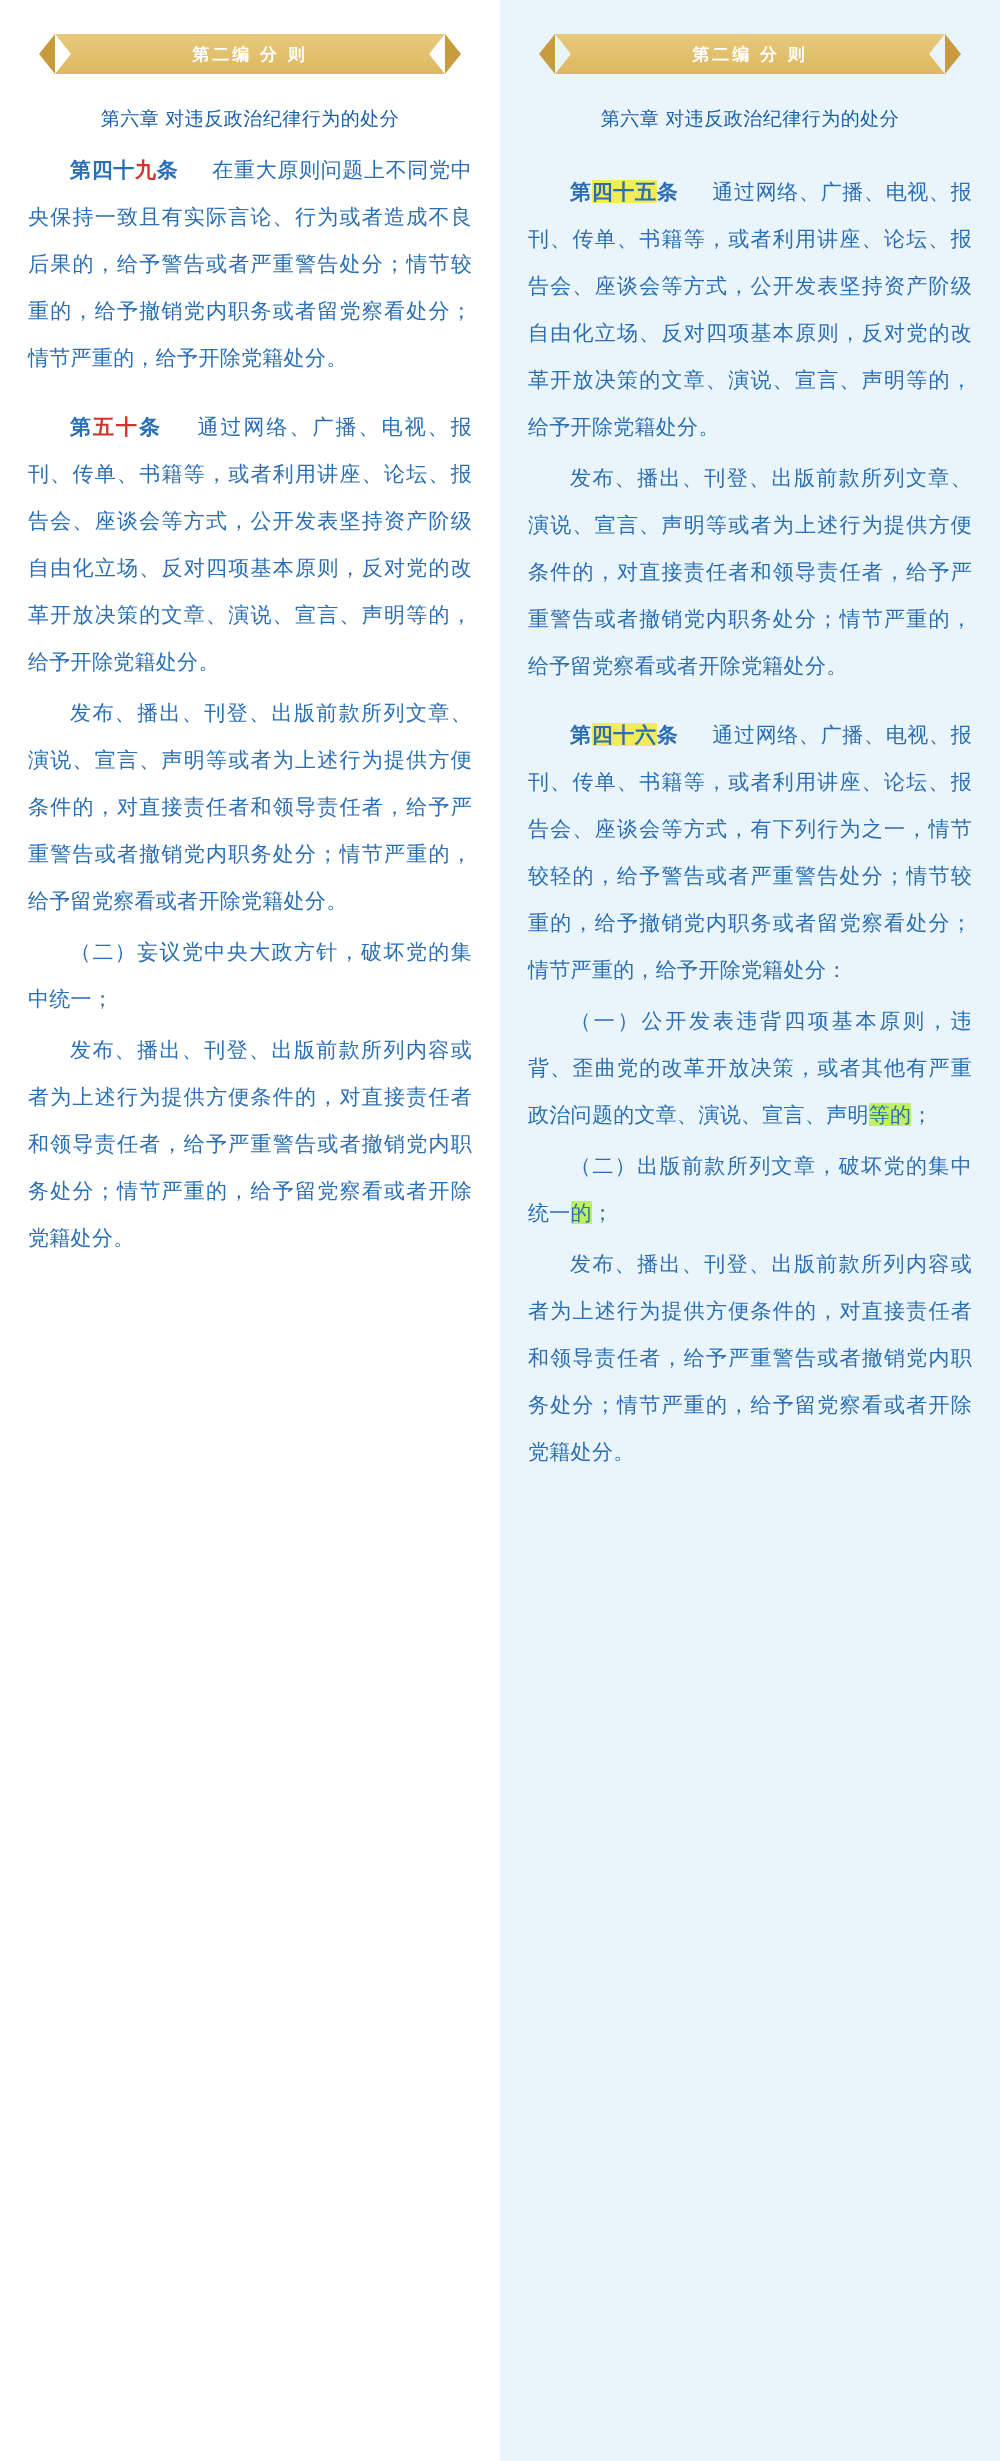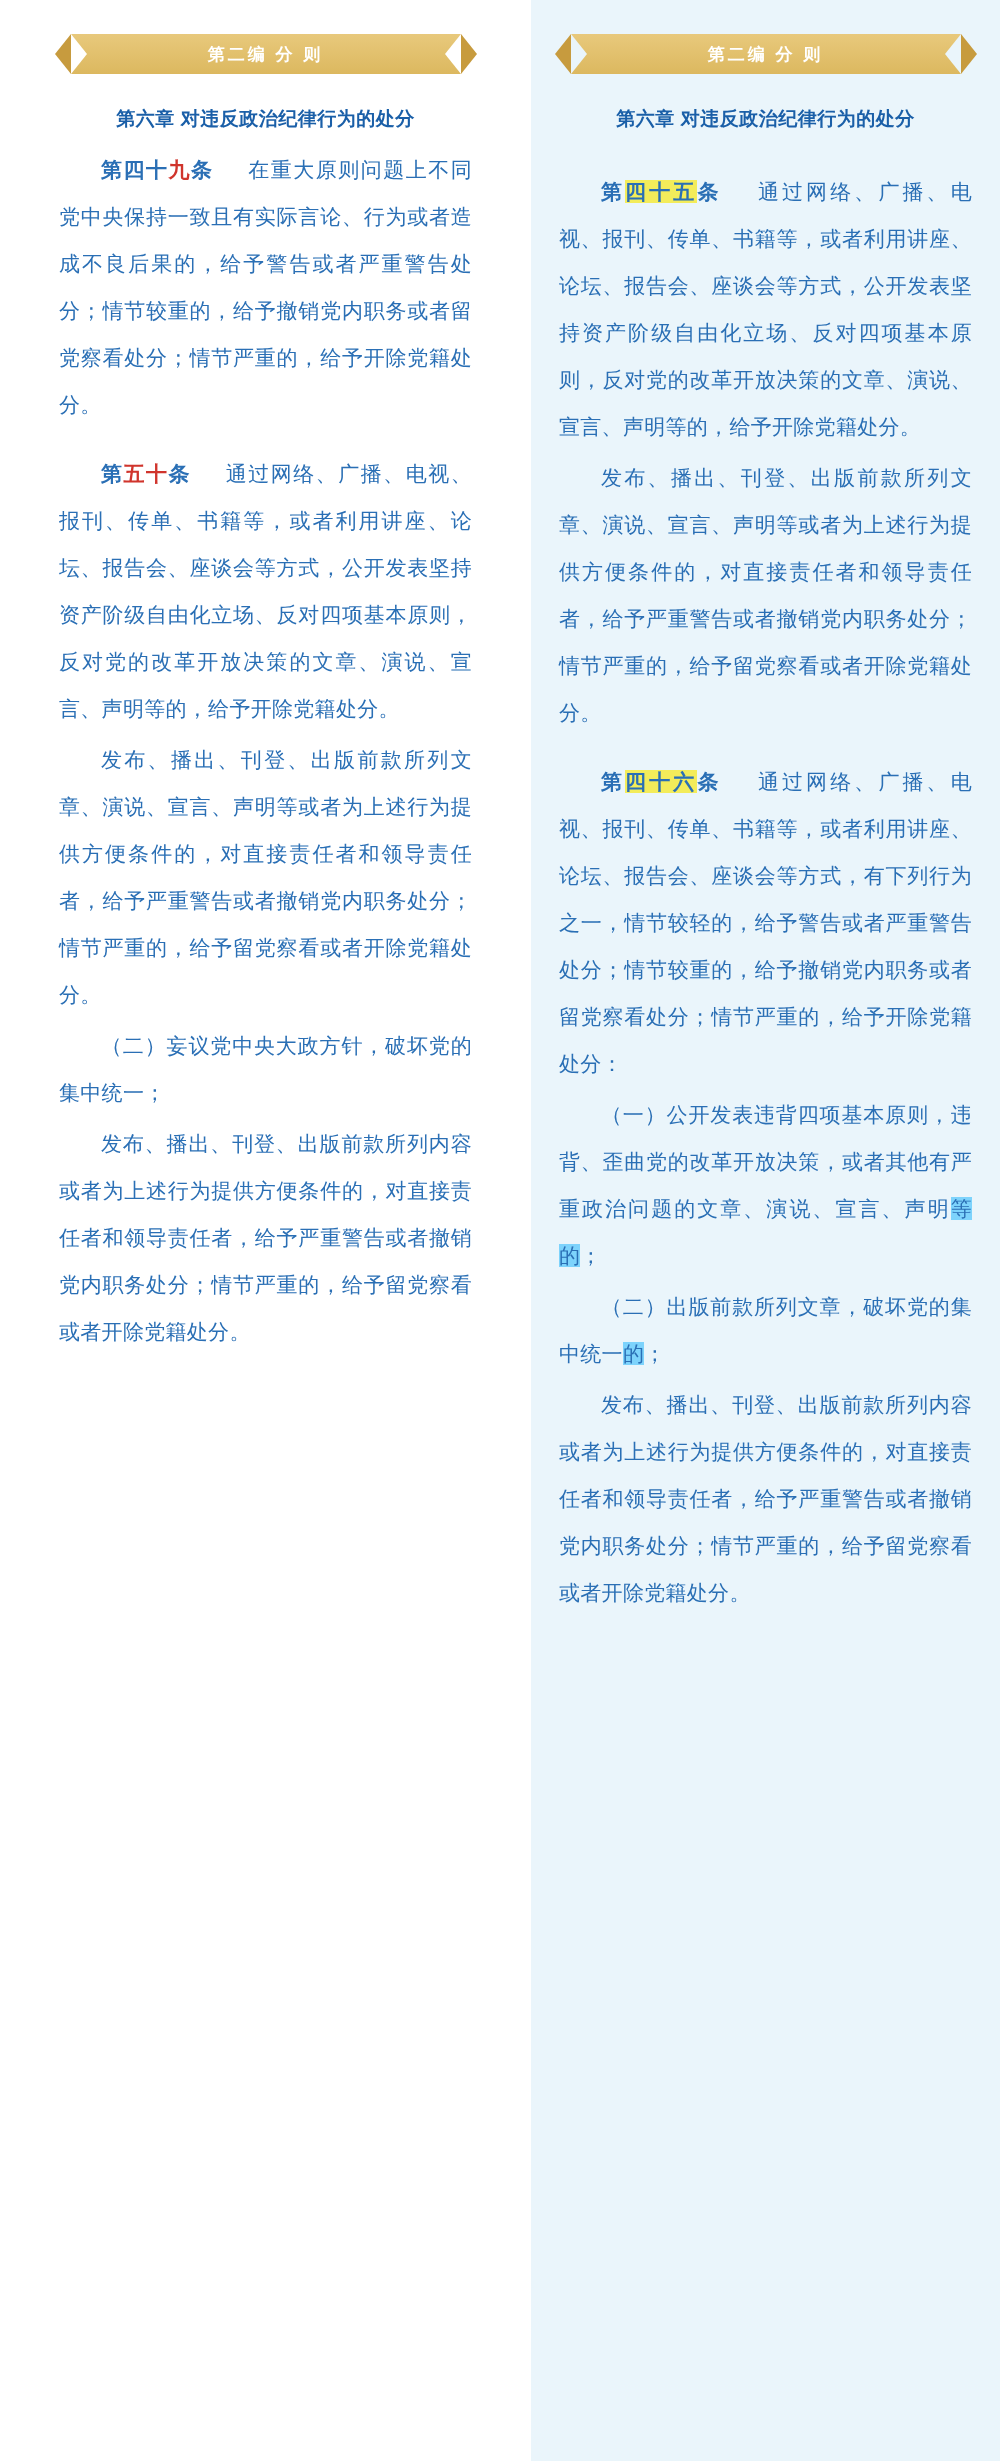--- a/index.html
+++ b/index.html
@@ -4,21 +4,21 @@
 <style>
   * { box-sizing: border-box; }
   html, body { margin:0; padding:0; }
   body {
     width:1000px; height:2461px;
     font-family:"Liberation Sans", sans-serif;
     background:#ffffff;
     overflow:hidden;
   }
   .page { display:flex; width:1000px; height:2461px; }
-  .col { width:500px; height:2461px; position:relative; padding:0 24px;margin-left:31px; }
+  .col { width:500px; height:2461px; position:relative; padding:0 24px; }
   .col.left { background:#ffffff; }
   .col.right { background:#eaf5fb; }
 
   
   .banner-wrap { padding-top:34px; display:flex; justify-content:center; }
   .banner {
     position:relative;
     width:390px; height:40px;
     background:linear-gradient(180deg,#e8c97c 0%, #dcb85f 100%);
     display:flex; align-items:center; justify-content:center;
@@ -38,21 +38,21 @@
   .col.right .banner .notch-l { border-left-color:#eaf5fb; }
   .col.right .banner .notch-r { border-right-color:#eaf5fb; }
   .banner-text {
     position:relative; z-index:2;
     color:#ffffff; font-size:17px; font-weight:bold; letter-spacing:3px;
   }
 
   .chapter {
     margin-top:32px; margin-bottom:8px;
     text-align:center;
-    font-size:19px; font-weight:bold;
+    font-size:19px; font-weight:normal;
     letter-spacing:0.5px;
   }
   .col.left .chapter { color:#1a5fa8; }
   .col.right .chapter { color:#1a5fa8; }
 
   .body { padding:6px 4px 0 4px; }
   p.para {
     margin:0 0 4px 0;
     font-size:21px;
     line-height:47px;
@@ -60,21 +60,21 @@
     text-align:justify;
     text-justify:inter-ideograph;
     letter-spacing:0.3px;
   }
   p.gap { margin-top:22px; }
   .col.left p.para { color:#2a6fb5; }
   .col.right p.para { color:#2a6fb5; }
 
   .art { font-weight:bold; }
   .red { color:#d0342c; font-weight:bold; }
-  .hl { background:#7dd3fc; }
+  .hl { background:#bef264; }
   .hl-art { background:#f3ec5a; font-weight:bold; }
 
   .sp { display:inline-block; width:1.6em; }
 </style>
 </head>
 <body>
 
 <div class="page">
 
   <div class="col left">

